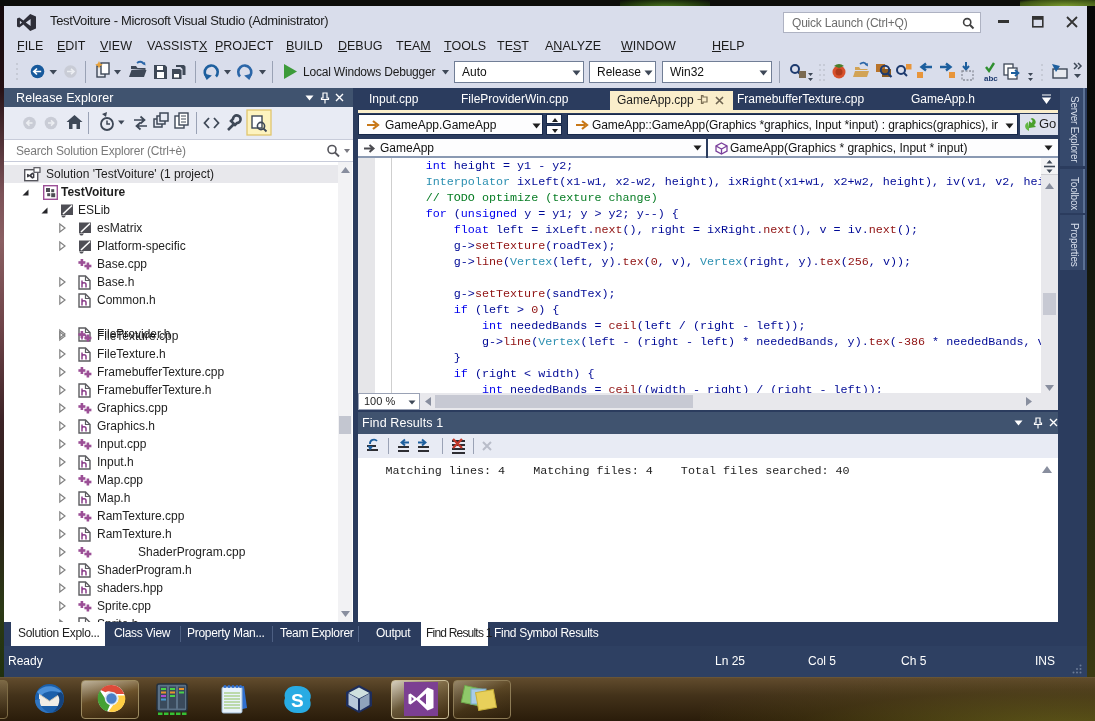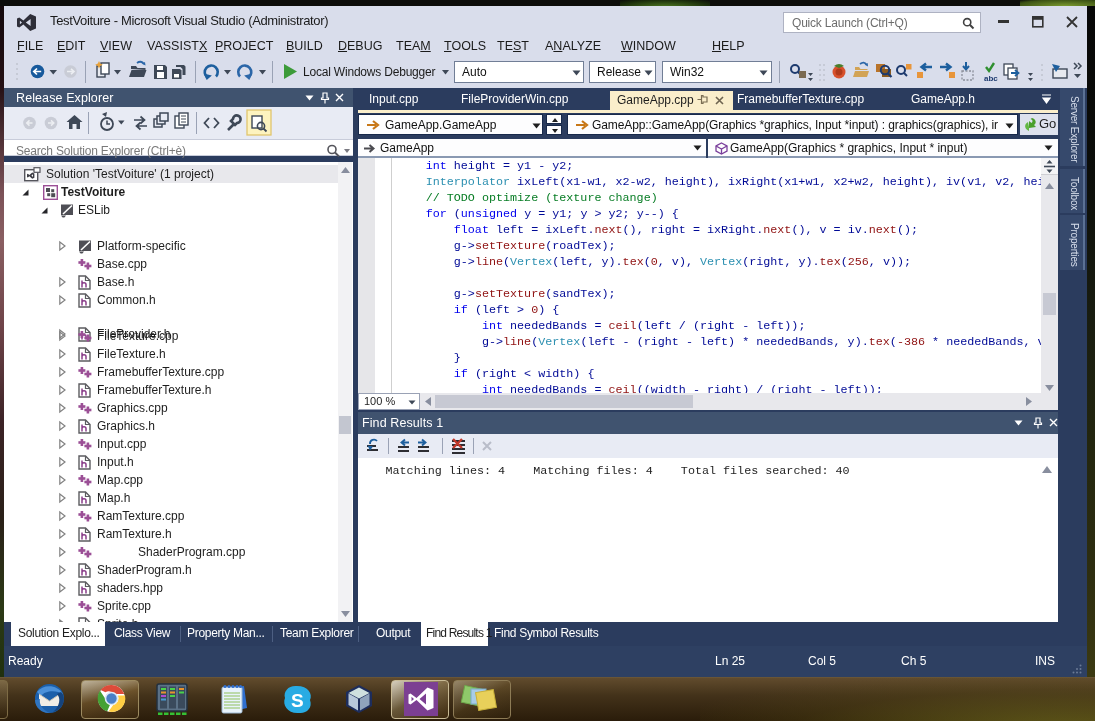--- a/index.html
+++ b/index.html
@@ -6,21 +6,21 @@
 .a{position:absolute}
 #win{left:4px;top:6px;width:1083px;height:671px;background:#2b3c5e}
 #title{left:0;top:0;width:1083px;height:30px;background:#d9ddeb}
 #menu{left:0;top:30px;width:1083px;height:21px;background:#d9ddeb;font-size:12.5px;color:#1b1b1b}
 #menu span{position:absolute;top:3px}
 #tbar{left:0;top:51px;width:1083px;height:31px;background:#d9ddeb}
 #main{left:0;top:82px;width:1083px;height:534px;background:#2b3c5e}
 
 #sehead{left:0;top:82px;width:349px;height:19px;background:#40536f;color:#fff;font-size:12.5px;letter-spacing:0.1px}
 #setools{left:0;top:101px;width:349px;height:32px;background:#e8ebf4}
-#sesearch{left:0;top:133px;width:349px;height:17px;background:#fff;border-top:1px solid #c8ccda;border-bottom:1px solid #c8ccda;color:#7a7a7a;font-size:12px}
+#sesearch{left:0;top:133px;width:349px;height:23px;background:#fff;border-top:1px solid #c8ccda;border-bottom:1px solid #c8ccda;color:#7a7a7a;font-size:12px}
 #tree{left:0;top:156px;width:349px;height:460px;background:#fff;overflow:hidden}
 .trow{position:absolute;height:18px;font-size:12px;color:#1e1e1e;white-space:nowrap}
 .trow .lbl{position:absolute;top:2px}
 
 #tabs{left:354px;top:82px;width:700px;height:22px;color:#fff;font-size:12px}
 #tabs .t{position:absolute;top:4px}
 #atab{left:252px;top:3px;width:123px;height:19px;background:#faeecb;color:#1e1e1e}
 #cream{left:354px;top:104px;width:700px;height:3px;background:#faeecb}
 .navf{background:#fdfdfe;border:1px solid #18294a;font-size:12px;color:#111}
 #editor{left:354px;top:152px;width:700px;height:235px;background:#fff;overflow:hidden}
@@ -285,20 +285,31 @@
         <svg class="a" style="left:36px;top:5px" width="9" height="9" viewBox="0 0 9 9">
           <path d="M7.5 1.5 v6 h-6 z" fill="#26262a"></path>
         </svg>
         <svg class="a" style="left:55px;top:2px" width="16" height="15" viewBox="0 0 16 15">
           <rect x="2" y="1.5" width="12" height="10.5" fill="#4e4e55"></rect>
           <path d="M13 2.5 L4 11" stroke="#fff" stroke-width="1.6"></path>
           <path d="M2 12.5 h5 l-1.6 2 h-1.8 z" fill="#4e4e55"></path>
         </svg>
         <span class="lbl" style="left:74px;">ESLib</span>
       </div>
+    <div class="trow" style="top:57px;left:0;width:334px;">
+        <svg class="a" style="left:54px;top:4px" width="9" height="10" viewBox="0 0 9 10">
+          <path d="M1.8 1 L7 5 L1.8 9 Z" fill="none" stroke="#828282" stroke-width="1.2"></path>
+        </svg>
+        <svg class="a" style="left:73px;top:2px" width="16" height="15" viewBox="0 0 16 15">
+          <rect x="2" y="1.5" width="12" height="10.5" fill="#4e4e55"></rect>
+          <path d="M13 2.5 L4 11" stroke="#fff" stroke-width="1.6"></path>
+          <path d="M2 12.5 h5 l-1.6 2 h-1.8 z" fill="#4e4e55"></path>
+        </svg>
+        <span class="lbl" style="left:93px;">esMatrix</span>
+      </div>
     <div class="trow" style="top:75px;left:0;width:334px;">
         <svg class="a" style="left:54px;top:4px" width="9" height="10" viewBox="0 0 9 10">
           <path d="M1.8 1 L7 5 L1.8 9 Z" fill="none" stroke="#828282" stroke-width="1.2"></path>
         </svg>
         <svg class="a" style="left:73px;top:2px" width="16" height="15" viewBox="0 0 16 15">
           <rect x="2" y="1.5" width="12" height="10.5" fill="#4e4e55"></rect>
           <path d="M13 2.5 L4 11" stroke="#fff" stroke-width="1.6"></path>
           <path d="M2 12.5 h5 l-1.6 2 h-1.8 z" fill="#4e4e55"></path>
         </svg>
         <span class="lbl" style="left:93px;">Platform-specific</span>

